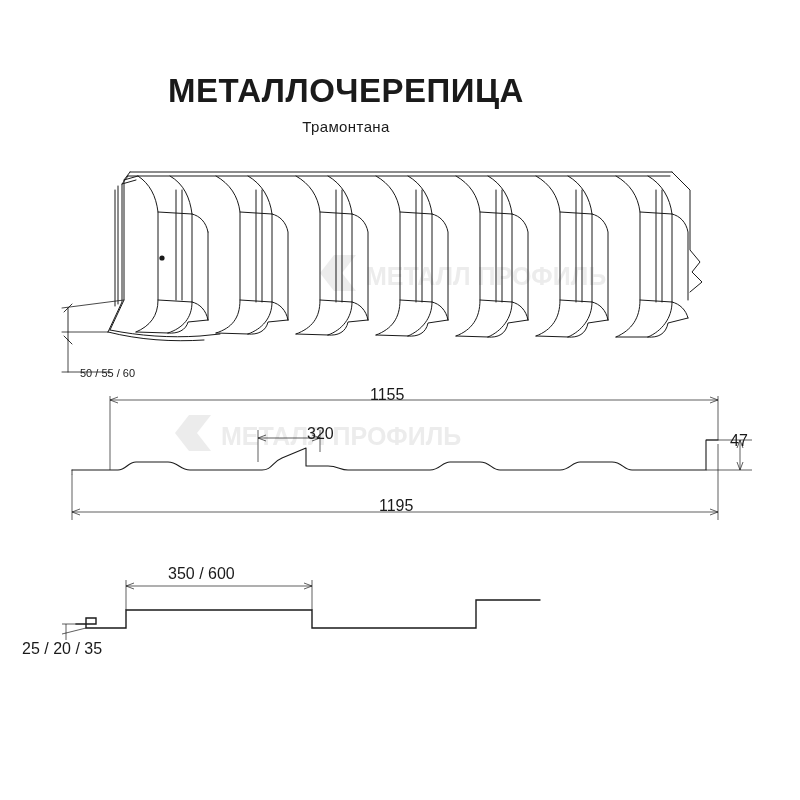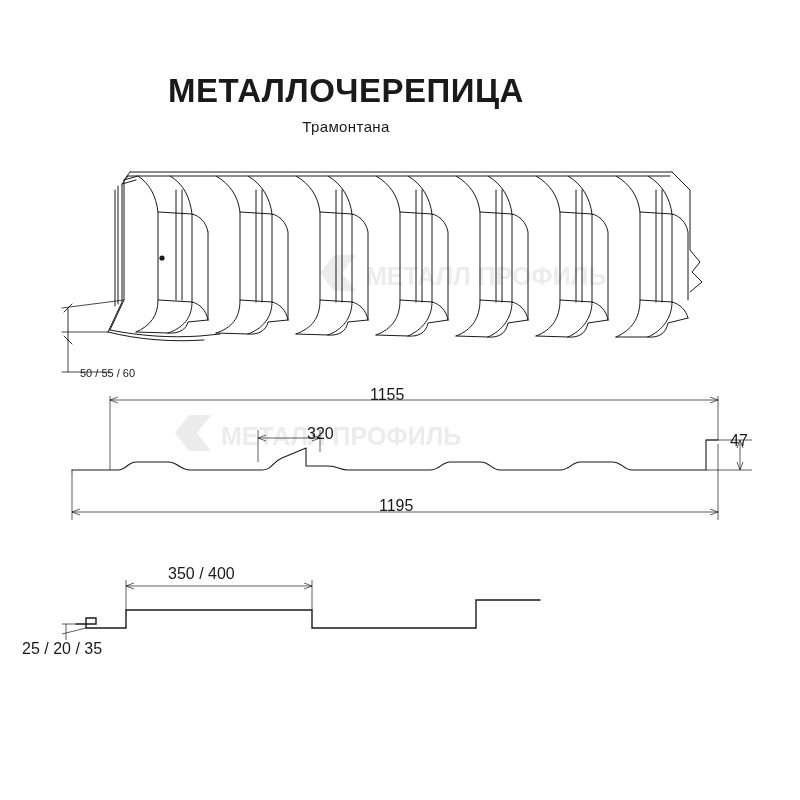--- a/index.html
+++ b/index.html
@@ -246,16 +246,16 @@
       <path d="M312,580 L312,610"></path>
       <path d="M126,586 L134,583 M126,586 L134,589"></path>
       <path d="M312,586 L304,583 M312,586 L304,589"></path>
 
       <path d="M76,624 L62,624"></path>
       <path d="M86,628 L62,634"></path>
       <path d="M66,624 L66,640"></path>
     </g>
   </svg>
 
-  <div class="lbl big" style="left:168px; top:565px;">350 / 400</div>
+  <div class="lbl big" style="left:168px; top:565px;">350 / 600</div>
   <div class="lbl big" style="left:22px; top:640px;">25 / 20 / 35</div>
 
 </div>
 
 </body></html>

